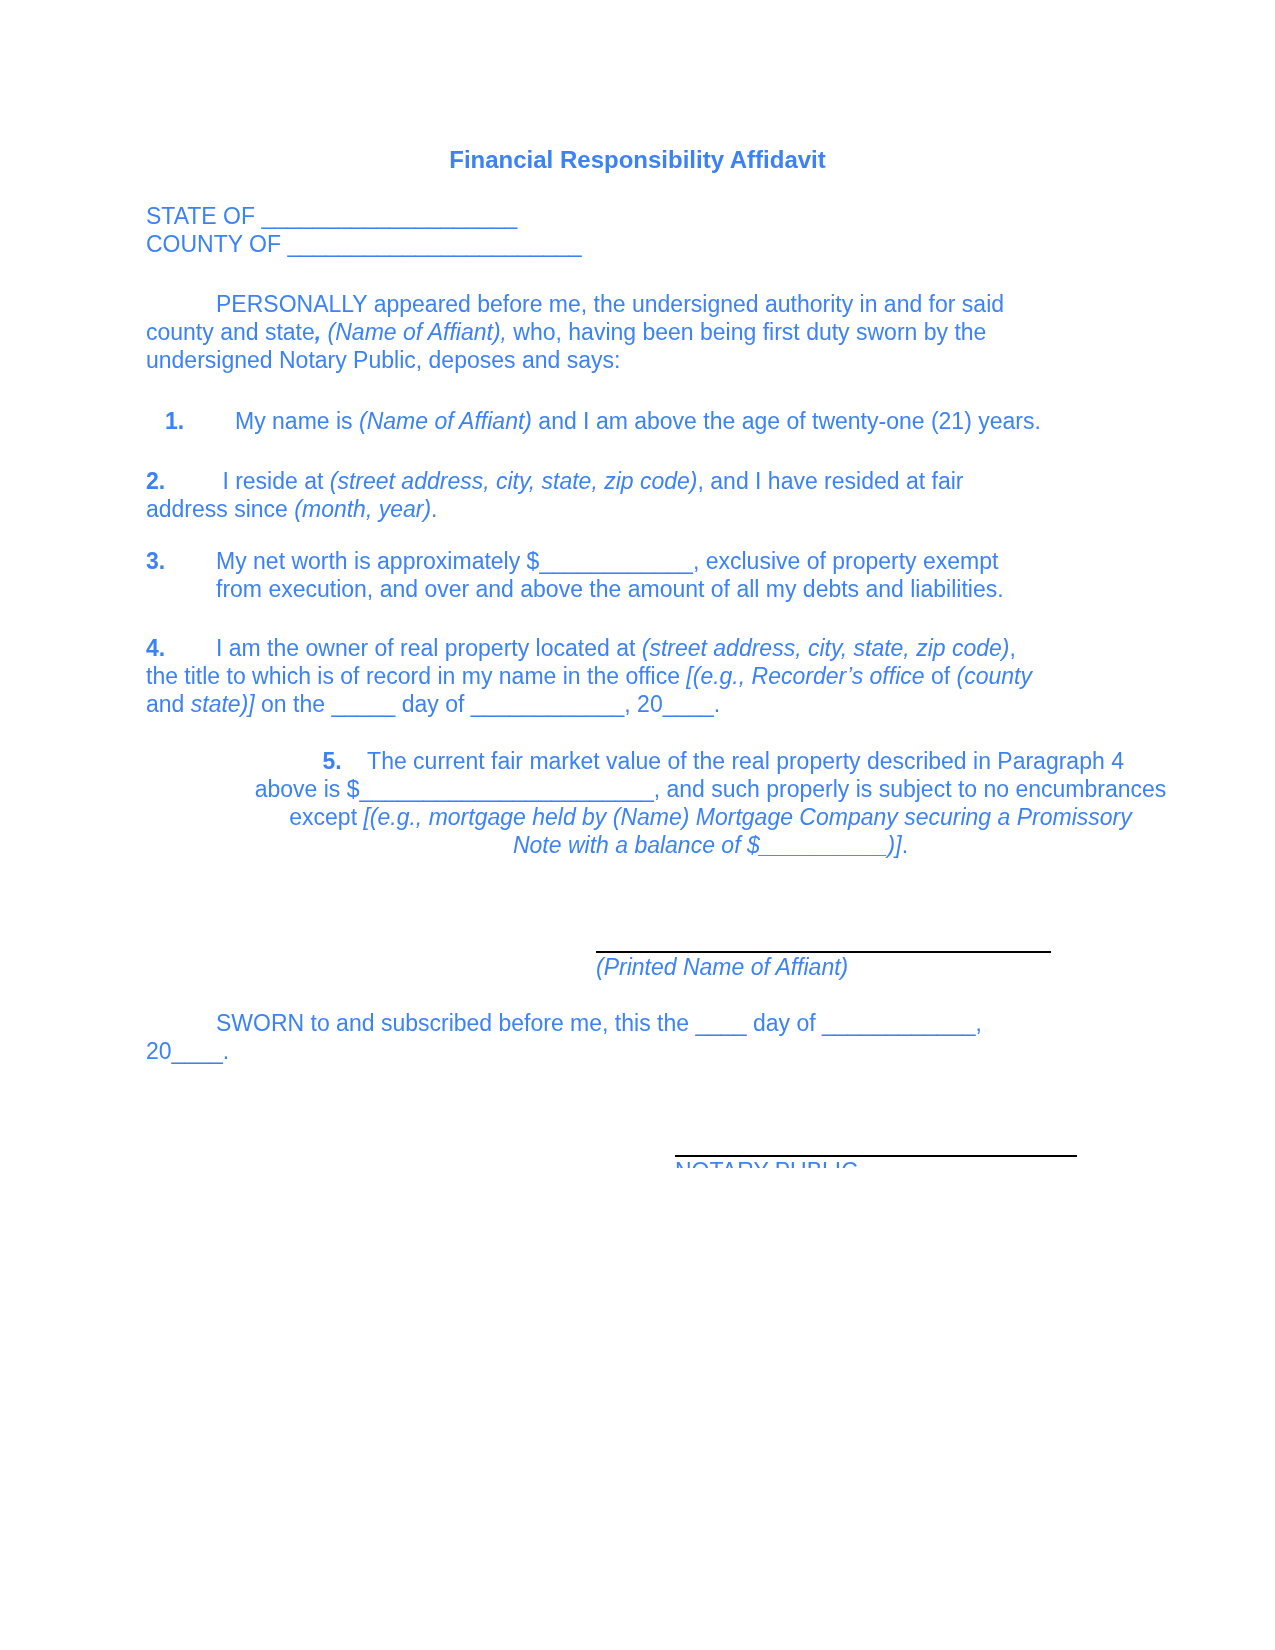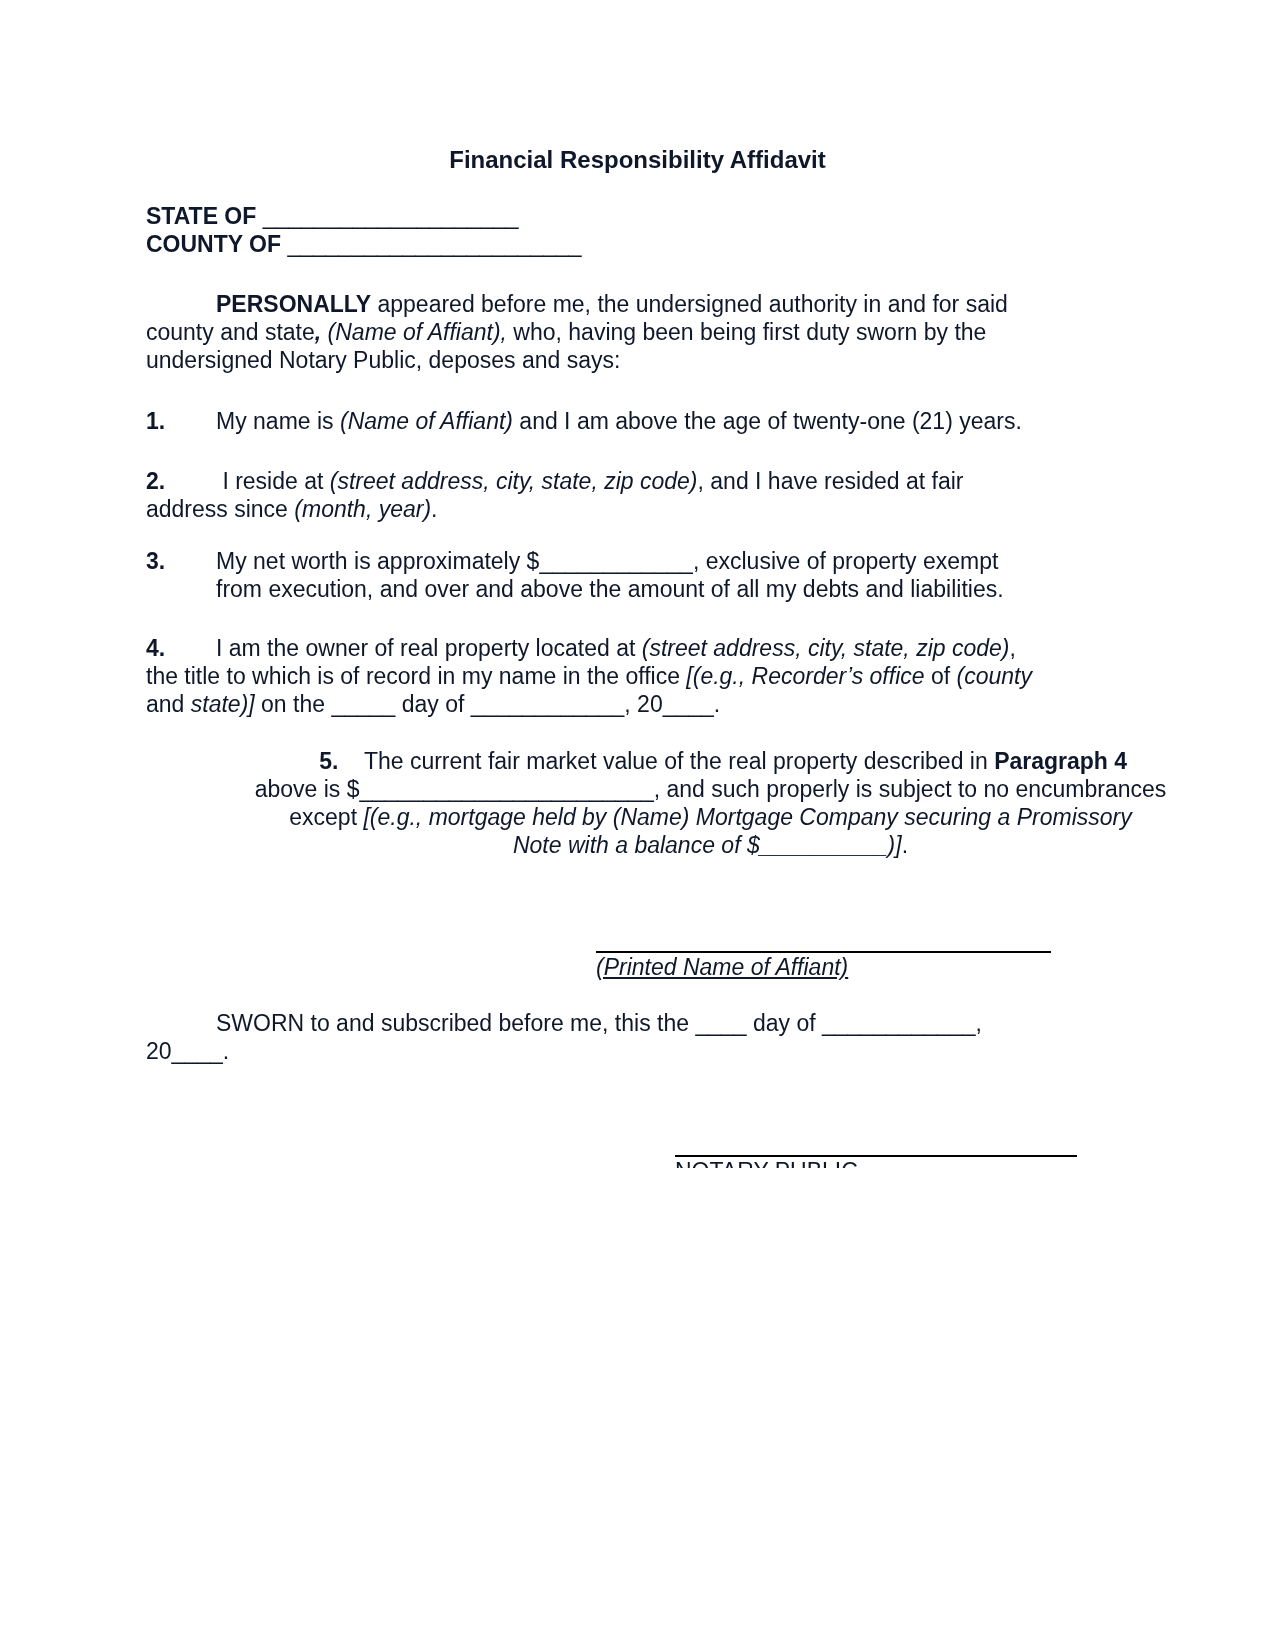--- a/index.html
+++ b/index.html
@@ -1,43 +1,43 @@
 <!DOCTYPE html>
 <html><head>
 <meta charset="utf-8">
 <style>
   html,body { margin:0; padding:0; background:#ffffff; }
   .page {
     position:relative;
     width:1275px; height:1168px;
-    background:#ffffff; color:#0f172a;
+    background:#ffffff; color:#3b82f6;
     font-family:"Liberation Sans", sans-serif;
     font-size:23px; line-height:28px;
     box-sizing:border-box;
     padding:146px 0 0 146px;
     overflow:hidden;
   }
   .line { white-space:pre; }
   .title { width:983px; text-align:center; font-weight:bold; font-size:24px; }
   .tab { display:inline-block; width:70px; }
   .num { display:inline-block; width:70px; font-weight:bold; }
-  .b  { font-weight:bold; }
+  .b  { font-weight:normal; }
   .i  { font-style:italic; }
   .bi { font-weight:bold; font-style:italic; }
   .hang { padding-left:70px; }
   .jurisdiction { margin-top:28px; }
   .intro  { margin-top:32px; }
-  .item-1 { margin-top:33px; }
+  .item-1 { margin-top:33px;margin-left:19px; }
   .item-2 { margin-top:32px; }
   .item-3 { margin-top:24px; }
   .item-4 { margin-top:31px; }
   .item-5 { margin-top:29px;text-align:center; }
   .rule { height:26px; border-bottom:2px solid #000; }
   .sig-rule    { width:455px; margin-left:450px; margin-top:66px; }
-  .sig-caption { margin-left:450px;text-decoration:underline; }
+  .sig-caption { margin-left:450px; }
   .sworn { margin-top:28px; }
   .notary-rule  { width:402px; margin-left:529px; margin-top:64px; }
   .notary-label { margin-left:529px; }
   .commission { margin-top:27px; }
   .final-rule { width:228px; margin-top:39px; }
 </style>
 </head>
 <body>
 
 <div class="page">

